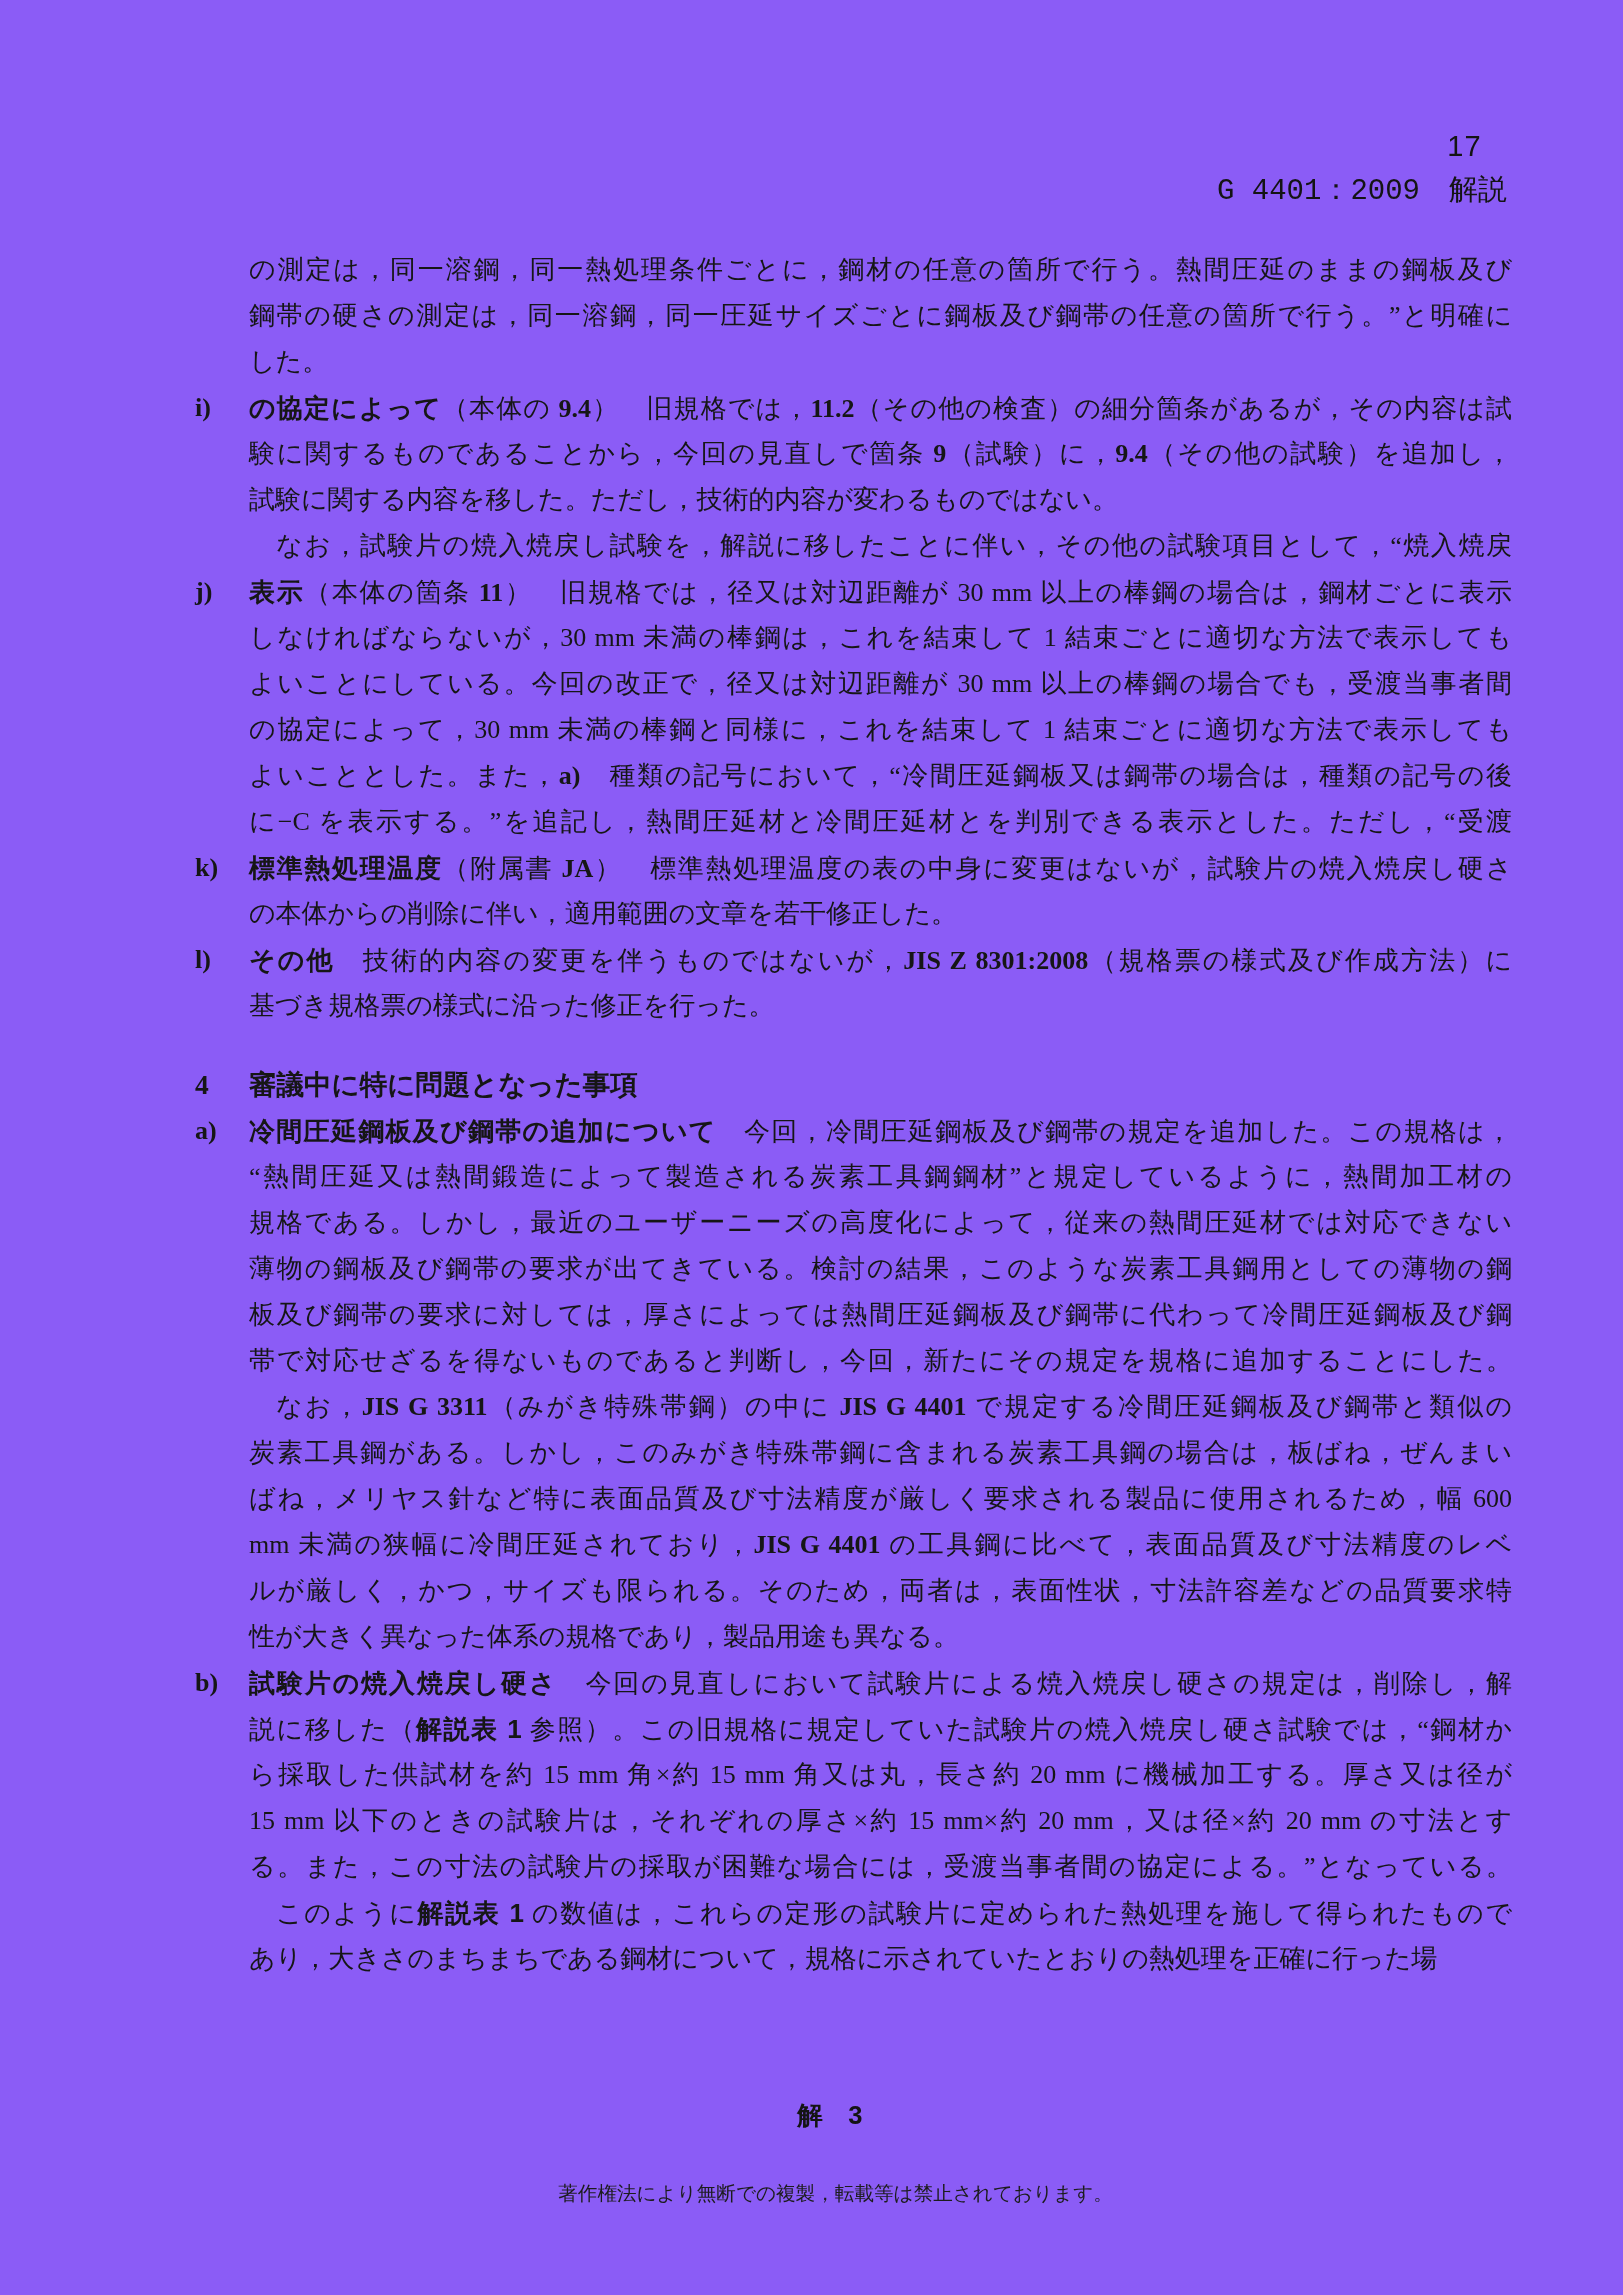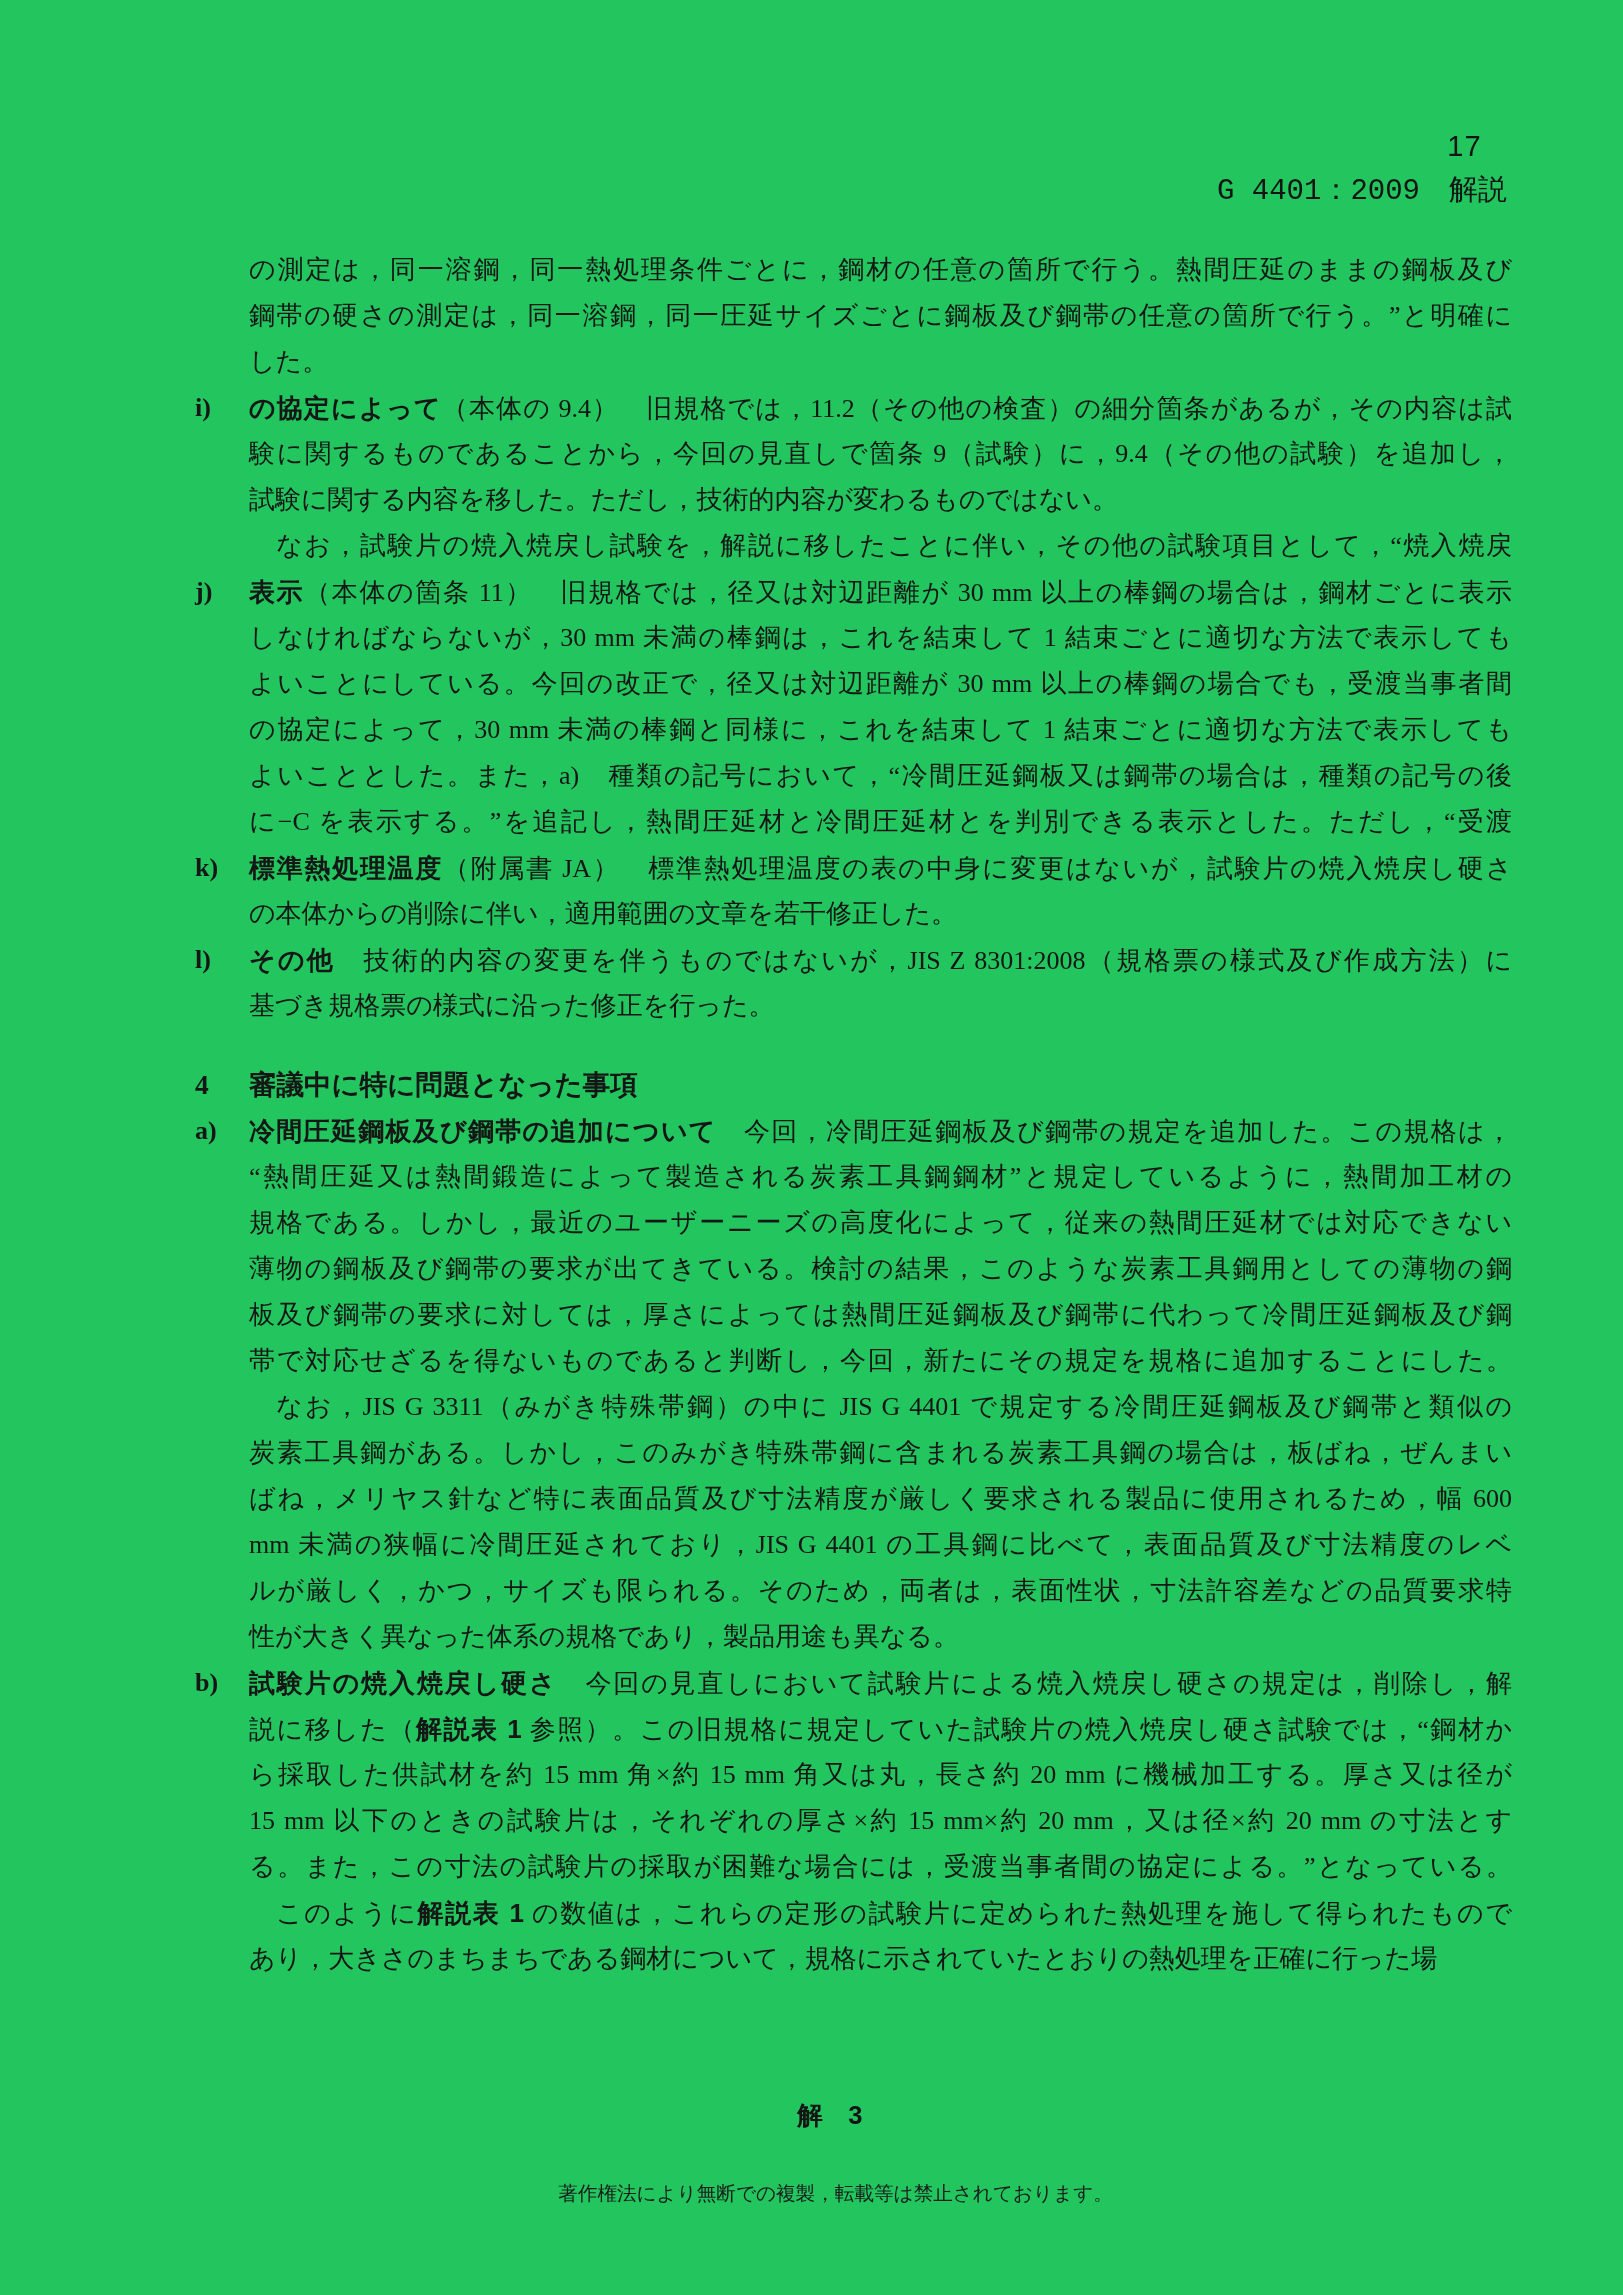--- a/index.html
+++ b/index.html
@@ -6,21 +6,21 @@
     margin: 0; padding: 0;
     width: 1623px; height: 2295px;
     background: #ffffff;
     color: #161616;
     font-family: "Liberation Serif", "DejaVu Serif", serif;
     overflow: hidden;
     position: relative;
   }
   .page {
     position: absolute; inset: 0;
-    background: #22c55e;
+    background: #8b5cf6;
   }
   .page-number {
     position: absolute;
     top: 131px; right: 141px;
     font-family: "Liberation Sans", "DejaVu Sans", sans-serif;
     font-size: 29px; line-height: 31px;
     letter-spacing: 1.3px;
     color: #141414;
   }
   .doc-ref {
@@ -51,21 +51,21 @@
   .line.gap  { margin-top: 33px; }
   .line.heading { font-size: 27.5px; }
   .label {
     position: absolute;
     left: -54px; top: 0;
     font-weight: 700;
     font-family: "Liberation Serif", "DejaVu Serif", serif;
     text-align: left;
   }
   .heading .label { font-size: 27.5px; }
-  .b  { font-weight: 400; }
+  .b  { font-weight: 700; }
   .gb {
     font-weight: 700;
     font-family: "Liberation Sans", "DejaVu Sans", sans-serif;
   }
   .footer-page {
     position: absolute;
     top: 2100px; left: 0; right: 0;
     text-align: center;
     transform: translateX(18.3px);
     font-family: "Liberation Sans", "DejaVu Sans", sans-serif;

